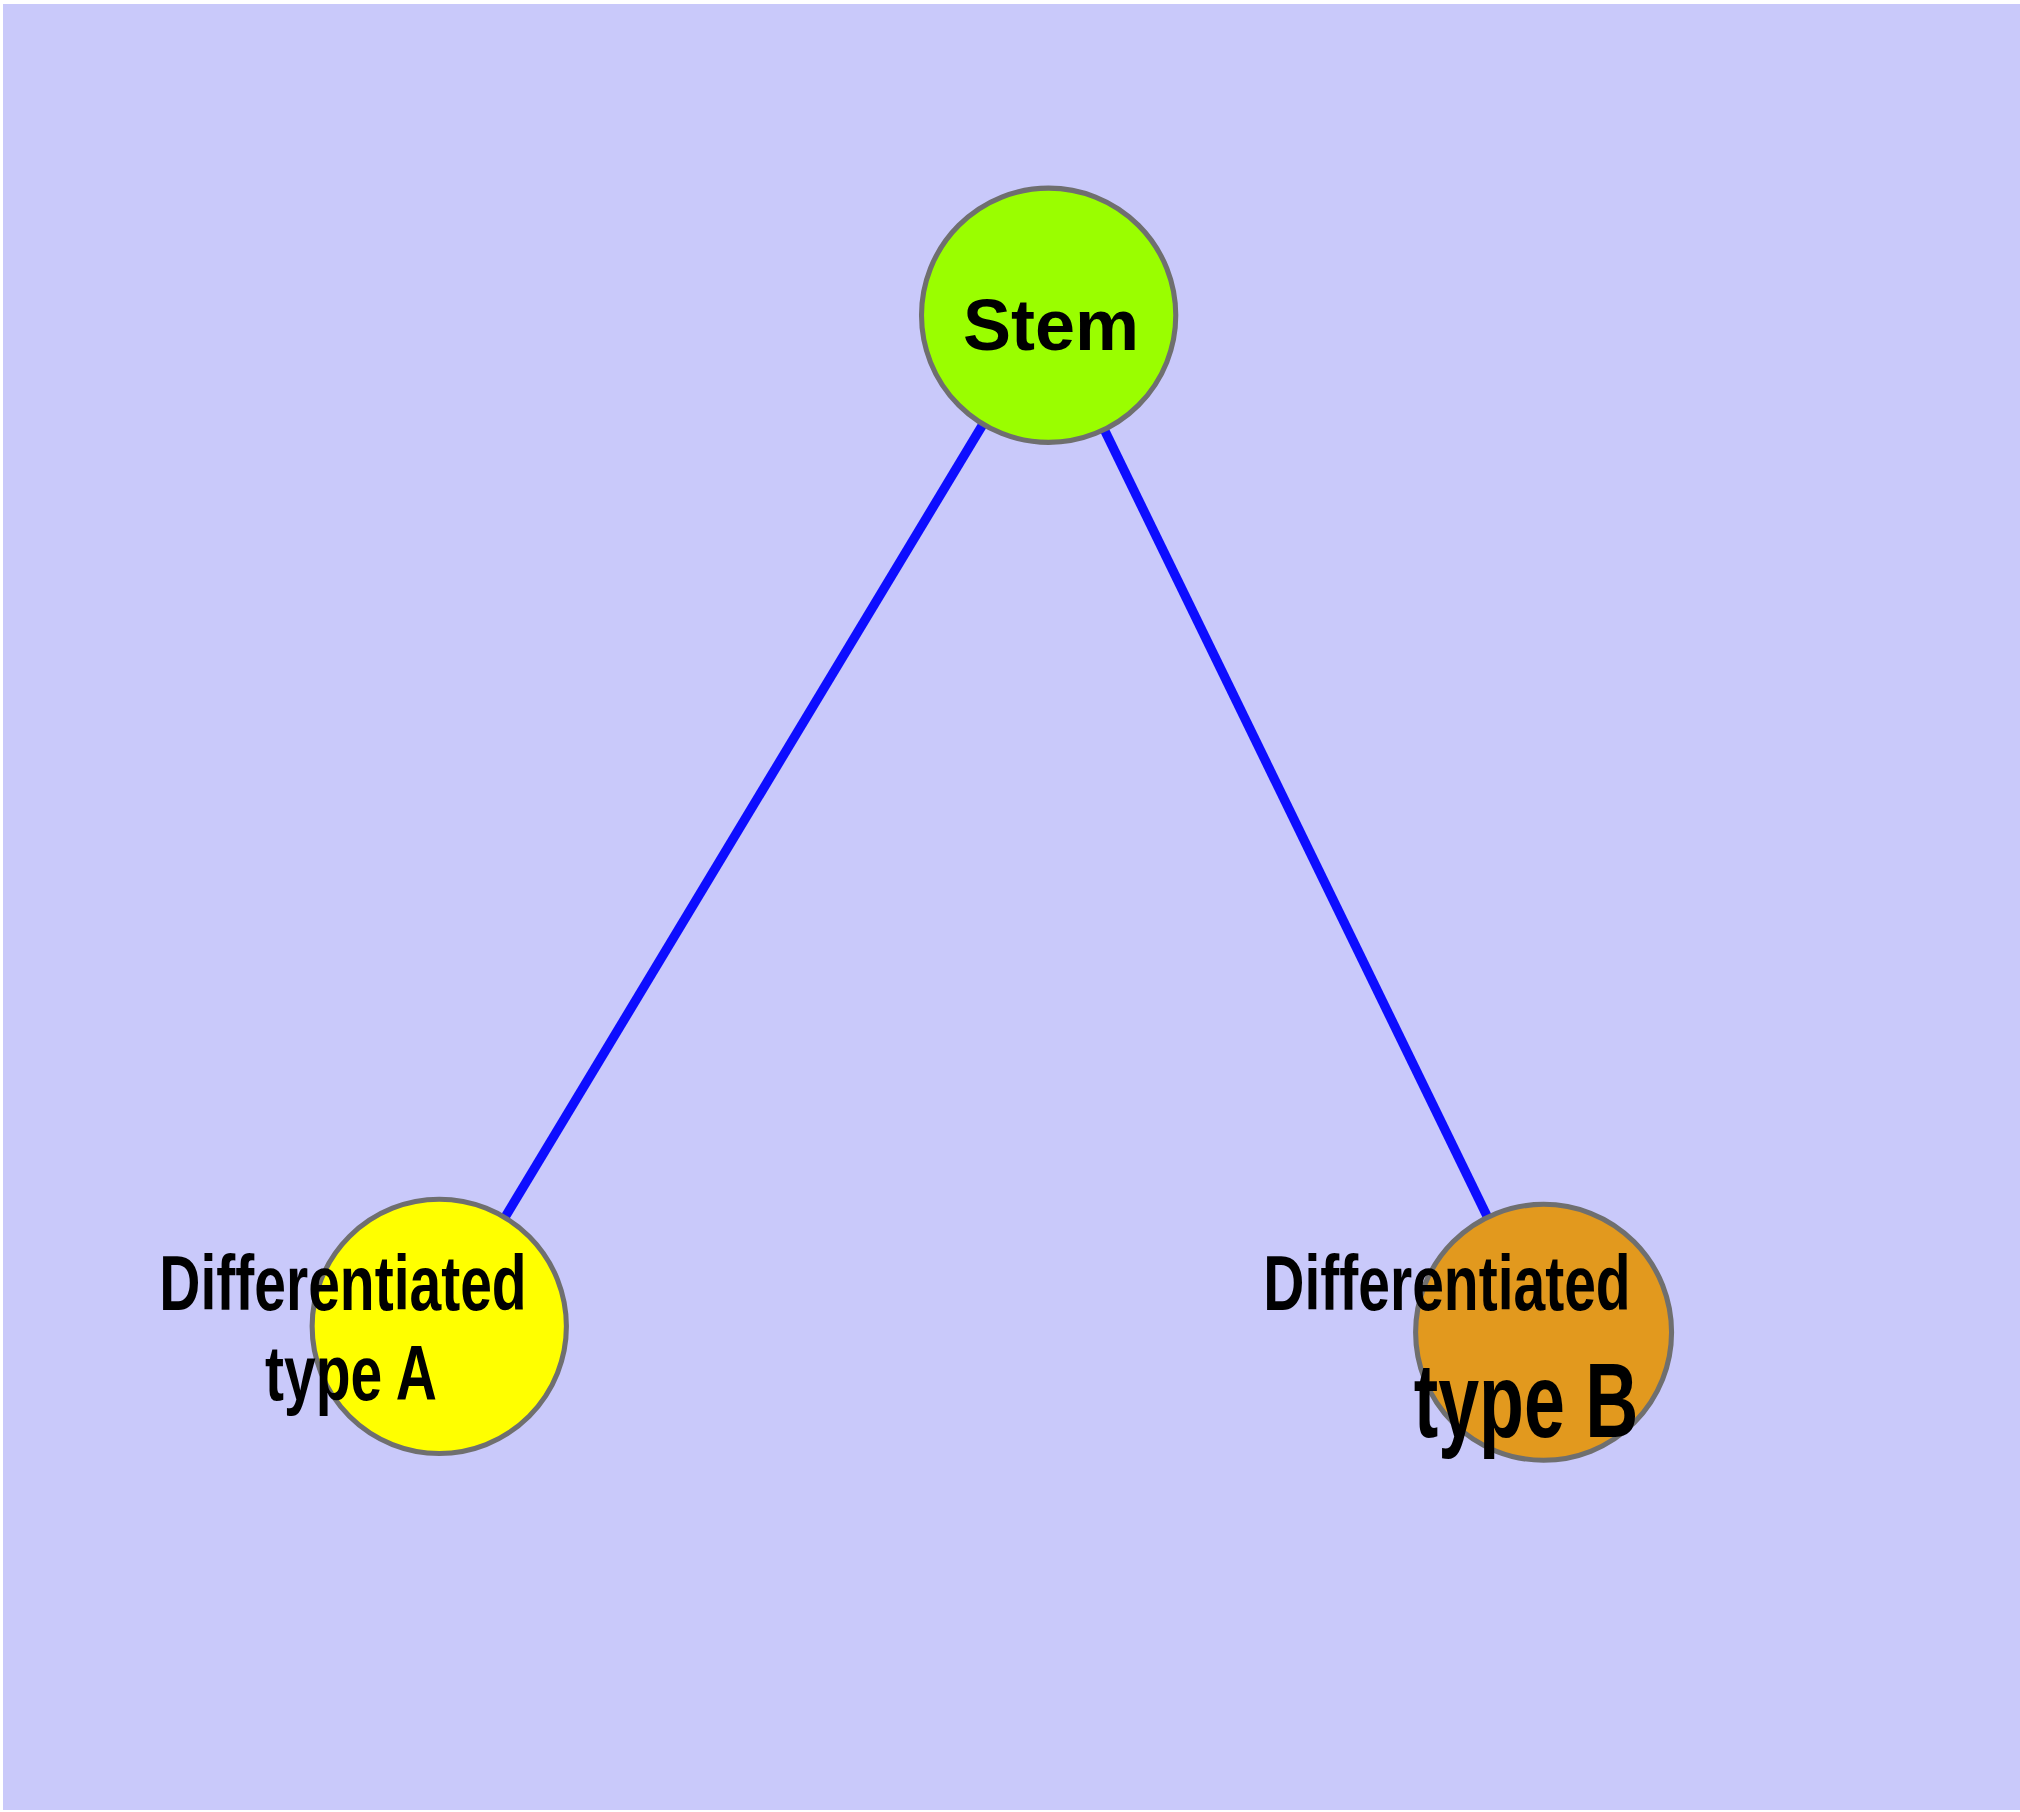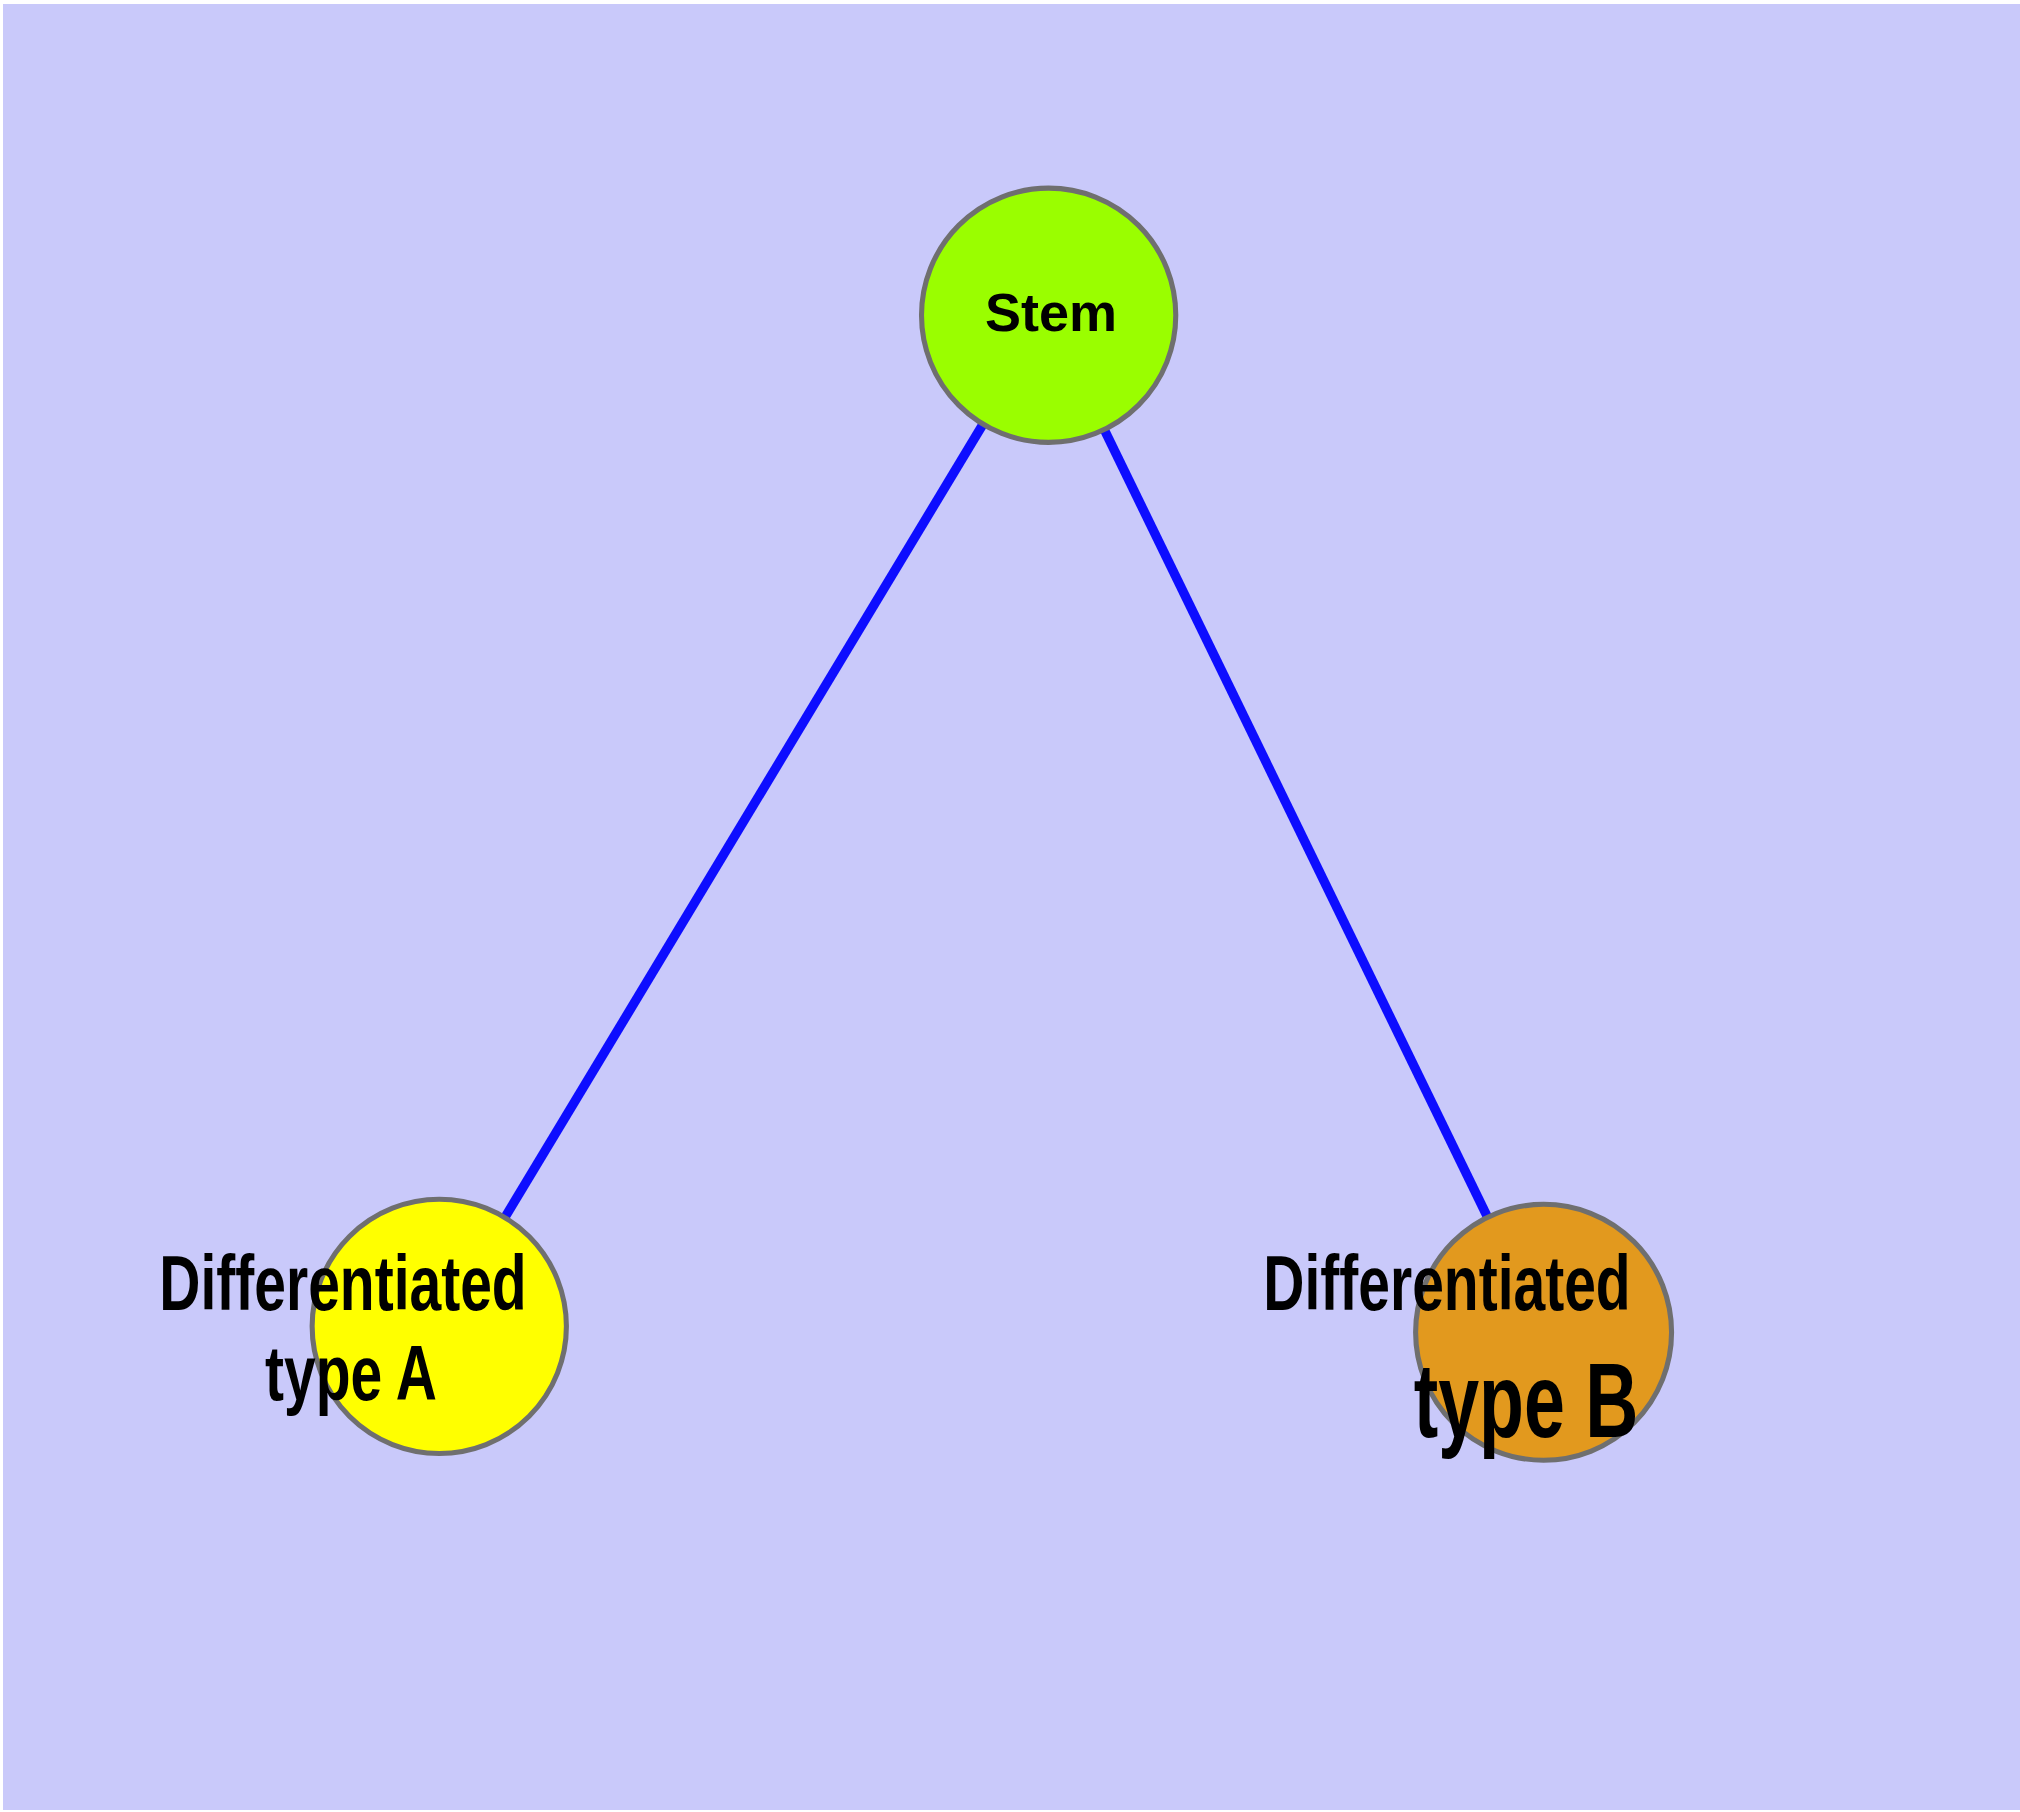--- a/index.html
+++ b/index.html
@@ -41,22 +41,22 @@
   .node-label {
     position: absolute;
     color: #000000;
     font-weight: 700;
     white-space: nowrap;
     line-height: 1;
     text-align: center;
   }
   .lbl-stem {
     left: 1051px;
-    top: 312px;
-    font-size: 54px;
+    top: 325px;
+    font-size: 72px;
     transform: translate(-50%, -50%);
   }
   .lbl-a1 {
     left: 343px;
     top: 1283px;
     font-size: 77px;
     transform: translate(-50%, -50%) scaleX(0.74);
   }
   .lbl-a2 {
     left: 351px;

